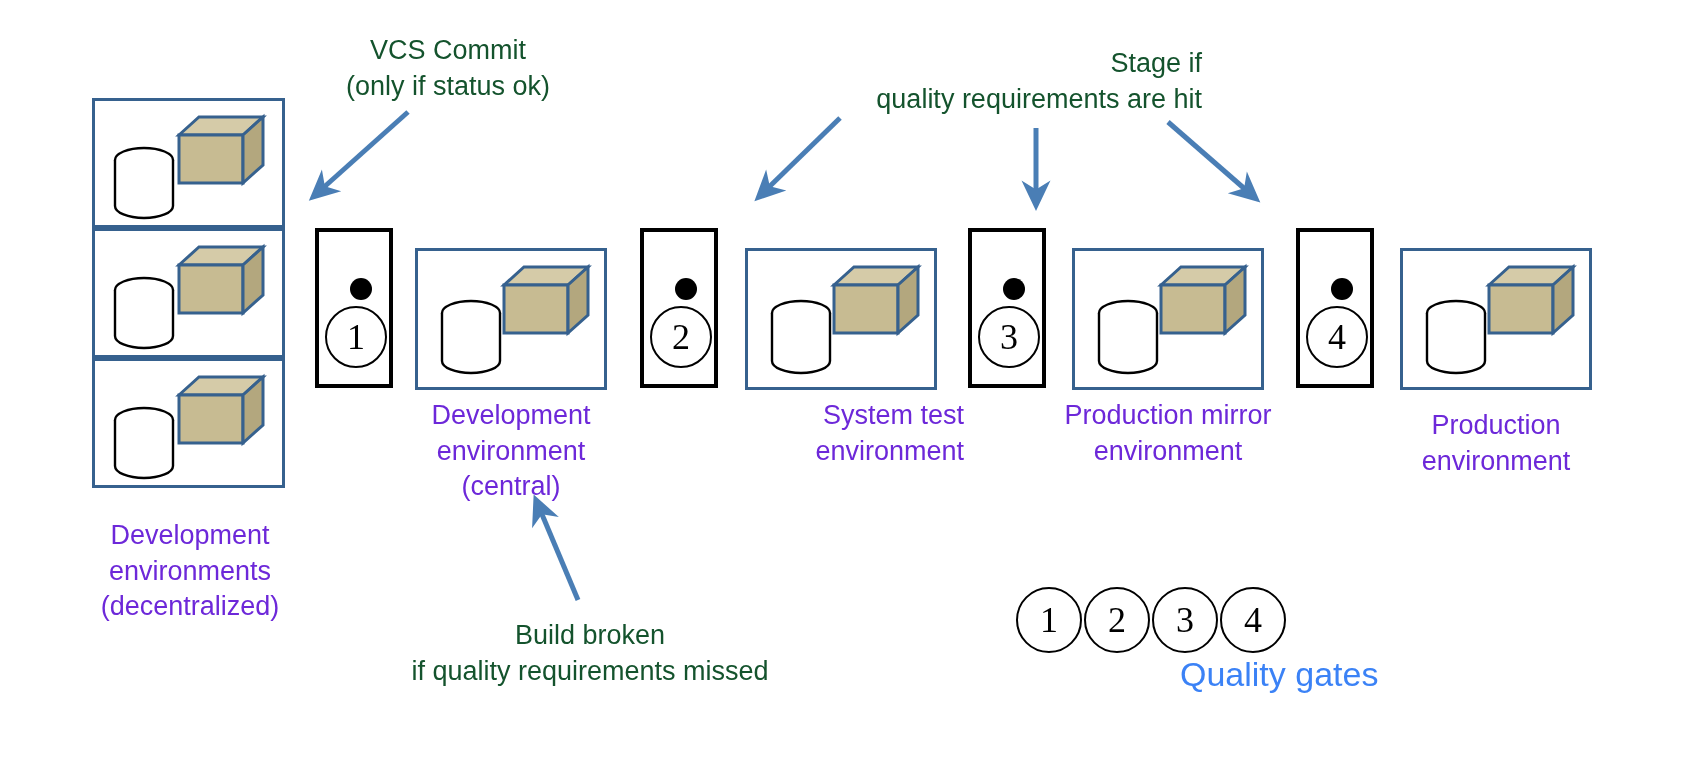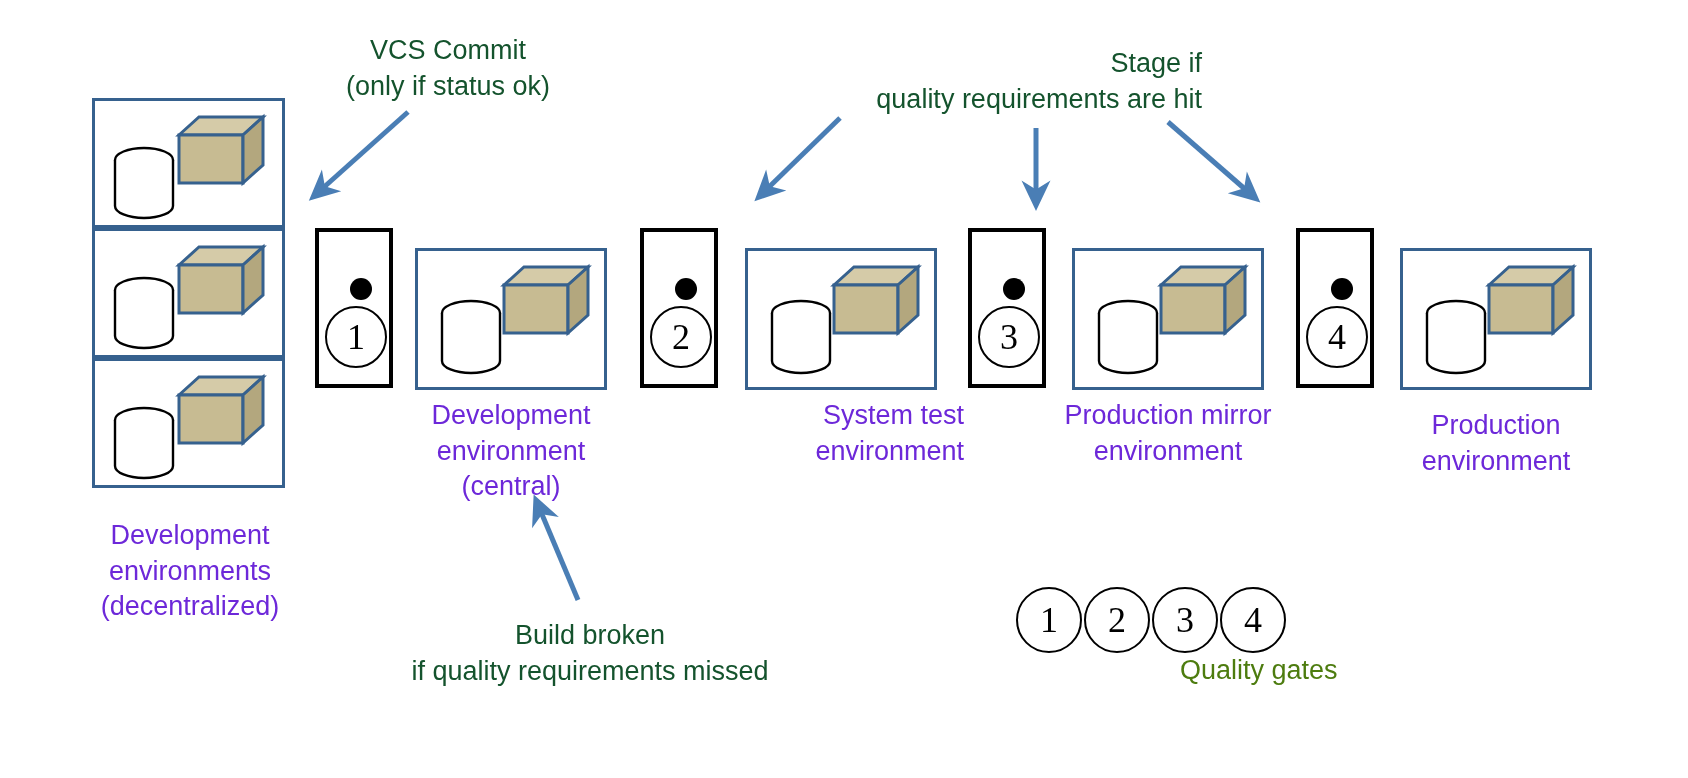--- a/index.html
+++ b/index.html
@@ -91,22 +91,22 @@
     background: transparent;
     display: flex;
     align-items: center;
     justify-content: center;
     font-size: 36px;
     font-family: "Liberation Serif", serif;
     color: #000;
   }
   .legend-label {
     position: absolute;
-    font-size: 27px;
-    color: #4d7c0f;
+    font-size: 34px;
+    color: #3b82f6;
     white-space: nowrap;
   }
 
   svg.overlay {
     position: absolute;
     left: 0; top: 0;
     width: 1688px;
     height: 778px;
     pointer-events: none;
   }

